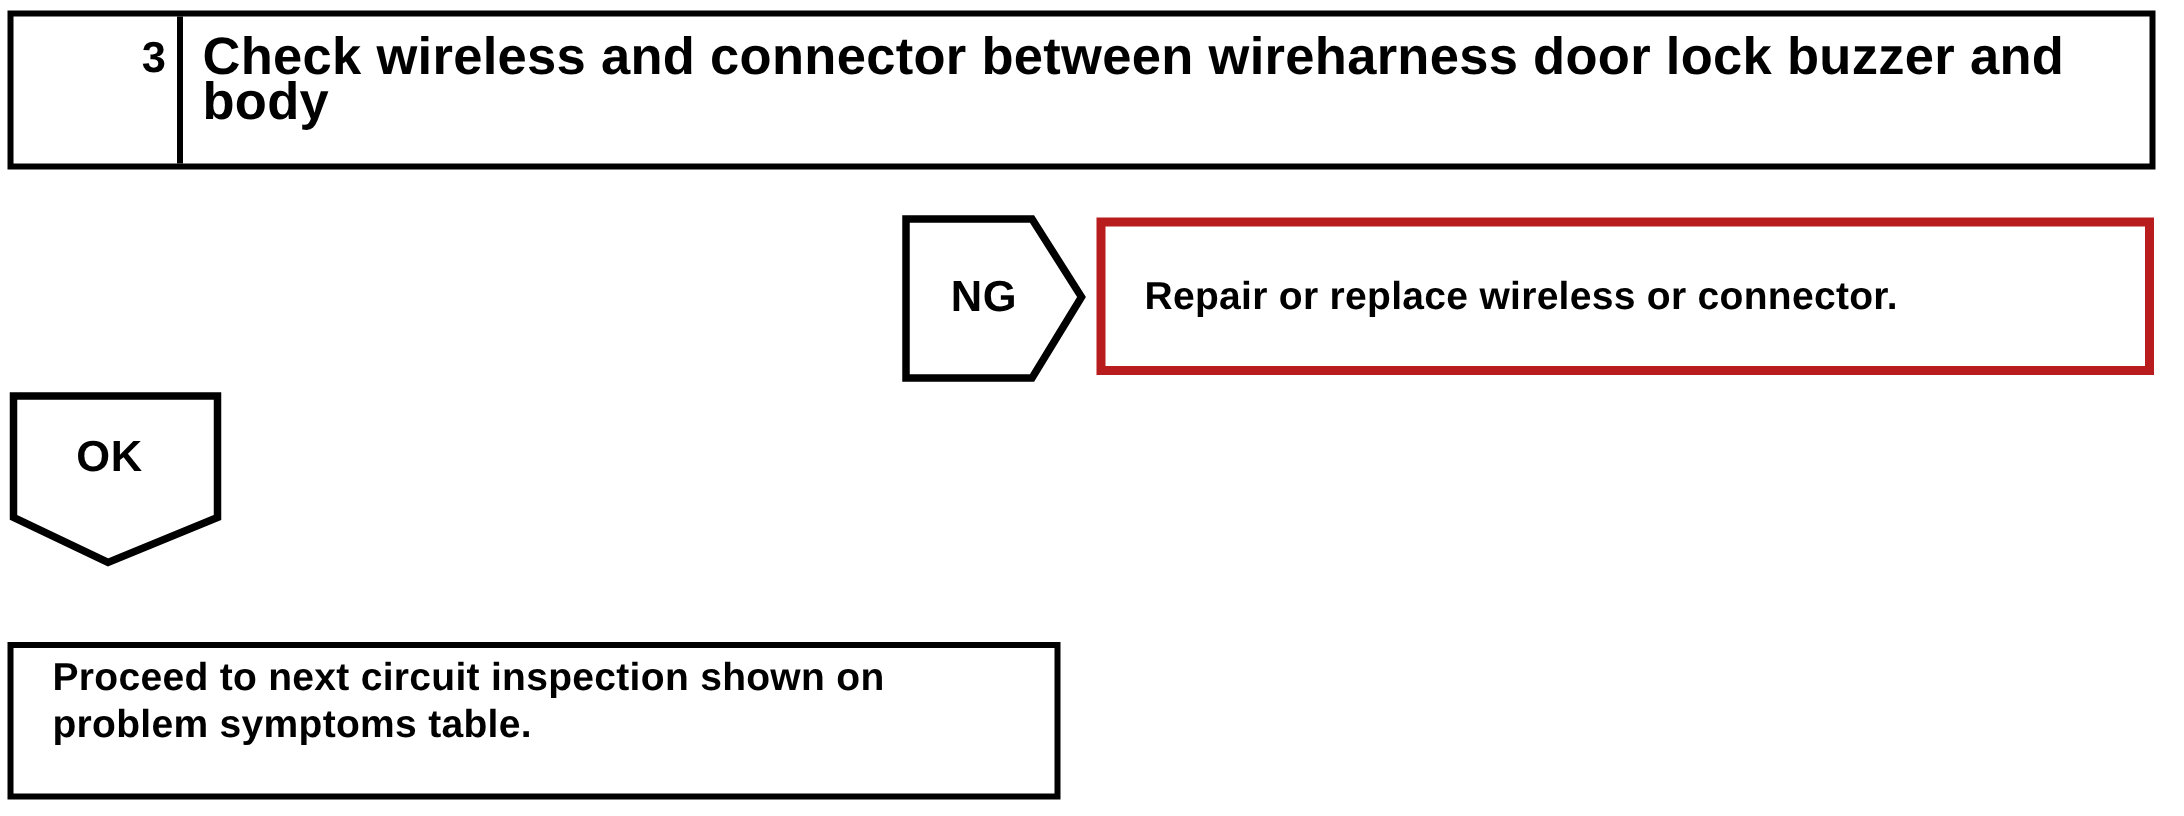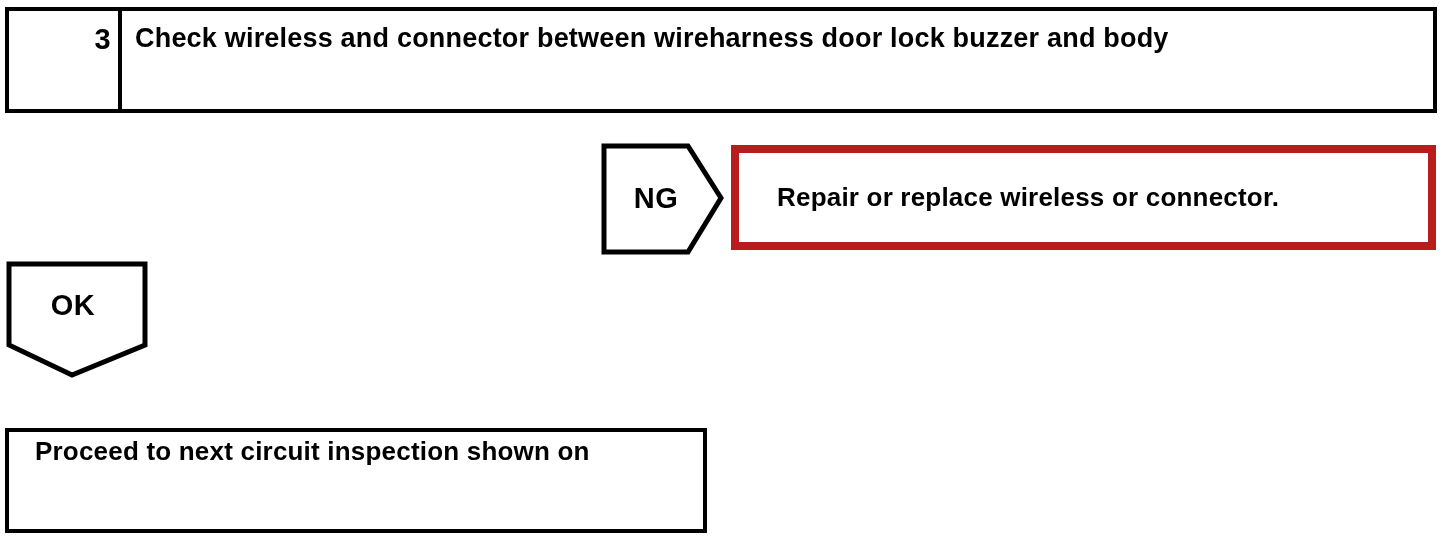--- a/index.html
+++ b/index.html
@@ -29,21 +29,21 @@
     border-right: 4px solid #000;
     font-size: 29px;
     font-weight: bold;
     text-align: right;
     padding: 12px 7px 0 0;
     letter-spacing: 0.3px;
   }
   .step-desc-cell {
     flex: 1;
     padding: 12px 18px 0 13px;
-    font-size: 27px;
+    font-size: 35px;
     font-weight: bold;
     line-height: 30px;
     letter-spacing: 0.2px;
   }
   
   .ng-shape {
     position: absolute;
     left: 601px; top: 143px;
   }
   .ok-shape {
@@ -61,25 +61,25 @@
     font-size: 29px;
     font-weight: bold;
     fill: #000000;
     letter-spacing: 0.5px;
   }
   
   .repair-box {
     position: absolute;
     left: 731px; top: 145px;
     width: 705px; height: 105px;
-    border: 8px solid #b91c1c;
+    border: 6px solid #b91c1c;
     background: #fff;
     display: flex;
     align-items: center;
-    padding-left: 38px;
+    padding-left: 26px;
     font-size: 26px;
     font-weight: bold;
     letter-spacing: 0.2px;
   }
   
   .proceed-box {
     position: absolute;
     left: 5px; top: 428px;
     width: 702px; height: 105px;
     border: 4px solid #000;
@@ -112,15 +112,16 @@
     <span>Repair or replace wireless or connector.</span>
   </div>
 
   <svg class="ok-shape" width="142" height="118" viewBox="0 0 142 118">
     <polygon class="connector-polygon" points="3,3 139,3 139,84 66,114 3,84"></polygon>
     <text class="connector-label" x="67" y="44" text-anchor="middle" dominant-baseline="central">OK</text>
   </svg>
 
   <div class="proceed-box">
     <div>Proceed to next circuit inspection shown on</div>
+    <div>problem symptoms table.</div>
   </div>
 
 </div>
 
 </body></html>

